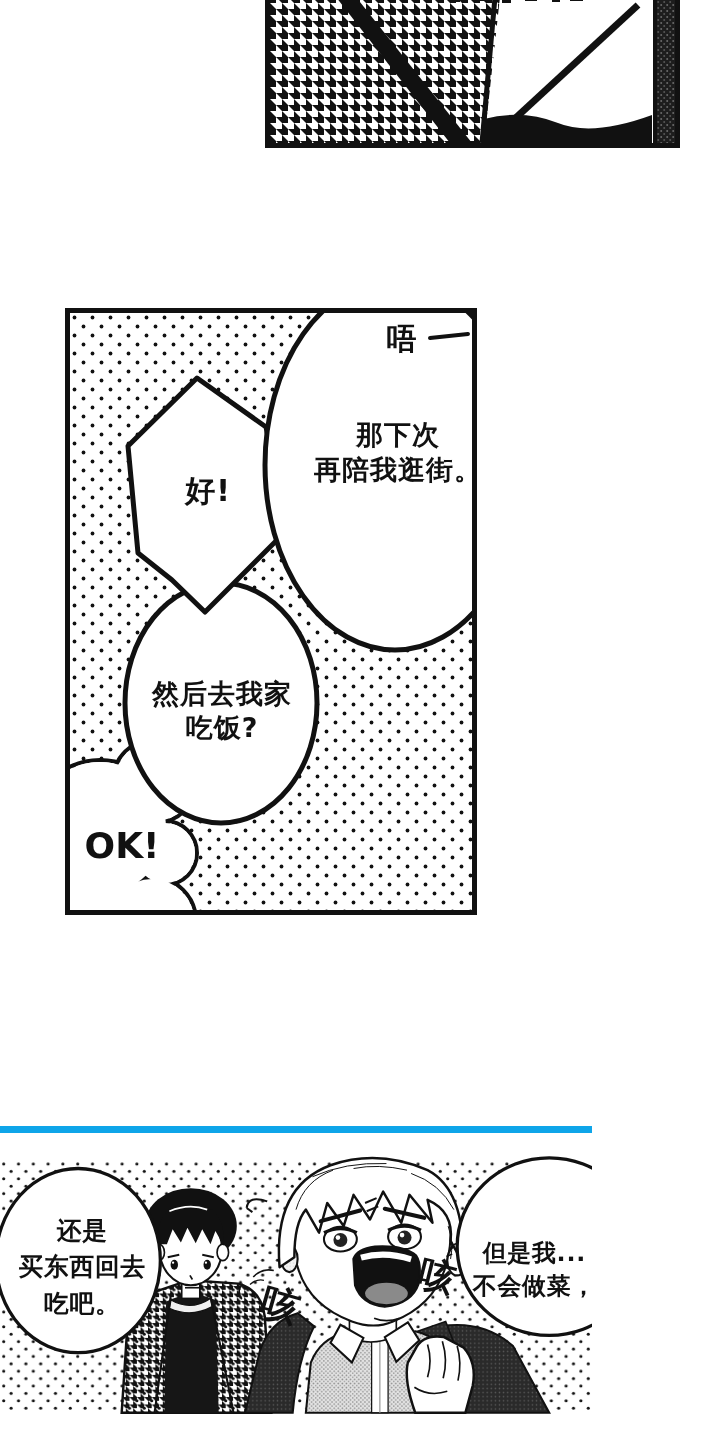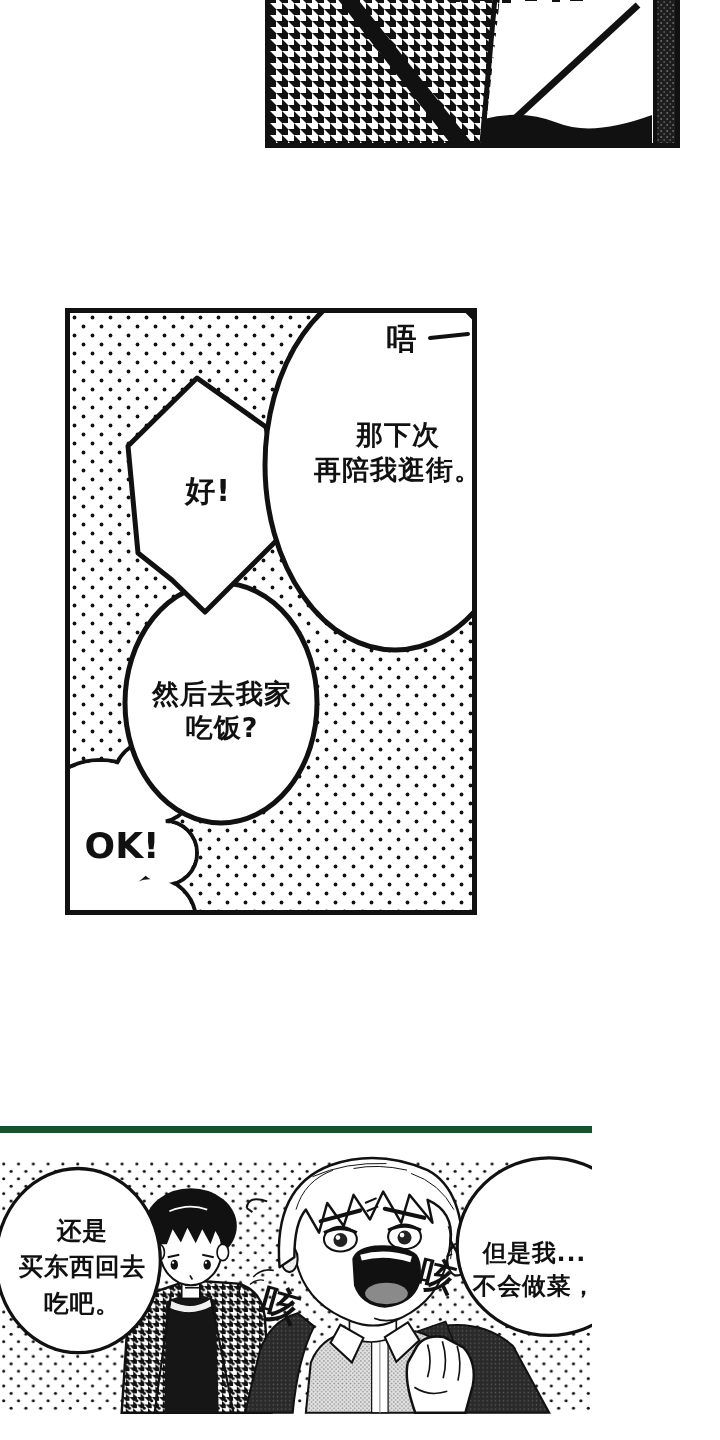--- a/index.html
+++ b/index.html
@@ -7,21 +7,21 @@
     width: 720px; height: 1440px;
     background: #ffffff;
     overflow: hidden;
     font-family: "DejaVu Sans", "Liberation Sans", sans-serif;
   }
   .page { position: relative; width: 720px; height: 1440px; background: #fff; }
   .panel { position: absolute; box-sizing: border-box; border: 5px solid #111; background: #fff; overflow: hidden; }
   .panel svg { display: block; width: 100%; height: 100%; }
   .panel-top    { left: 265px; top: -8px;  width: 415px; height: 156px; }
   .panel-mid    { left: 65px;  top: 308px; width: 412px; height: 607px; }
-  .panel-bottom { left: 0;     top: 1126px; width: 592px; height: 314px; border: none; border-top: 7px solid #14532d; }
+  .panel-bottom { left: 0;     top: 1126px; width: 592px; height: 314px; border: none; border-top: 7px solid #0ea5e9; }
   .defs-holder { position: absolute; width: 0; height: 0; overflow: hidden; }
   text {
     font-family: "DejaVu Sans", "Liberation Sans", sans-serif;
     font-weight: 700;
     fill: #111;
   }
   .bubble-text { letter-spacing: 1px; }
 </style>
 </head>
 <body>

